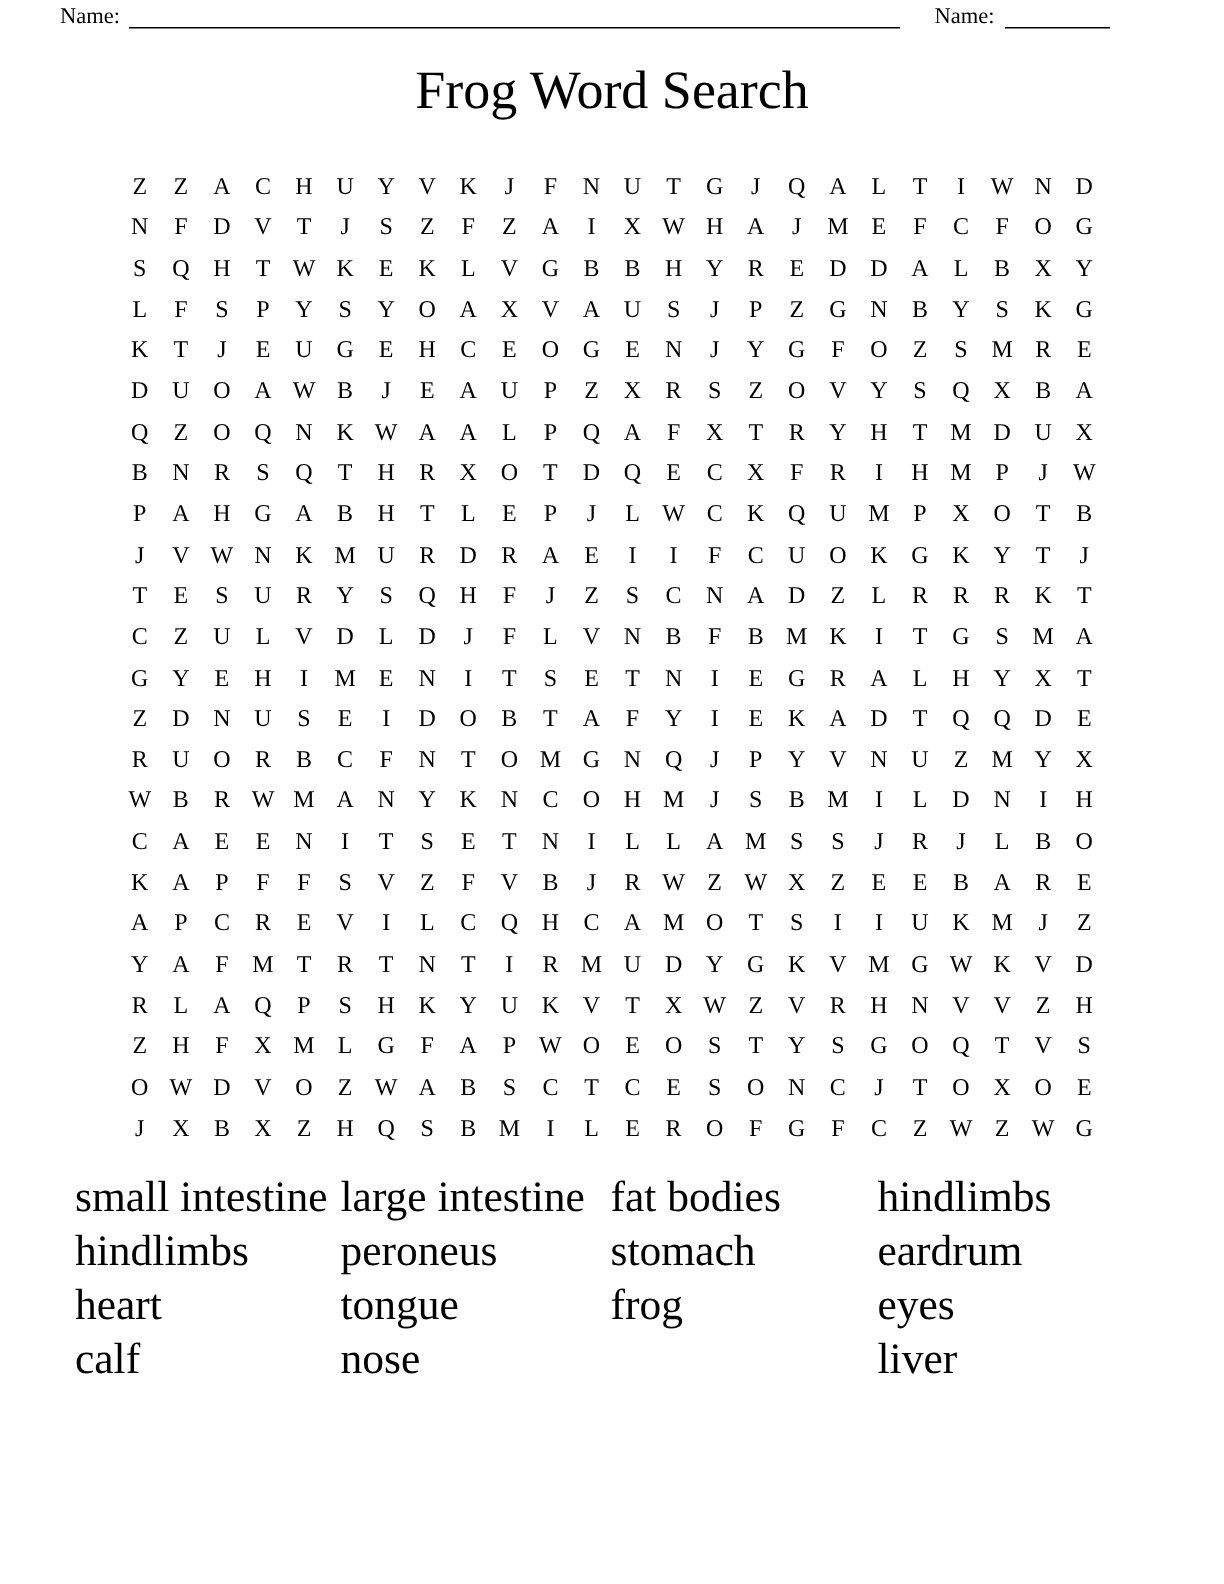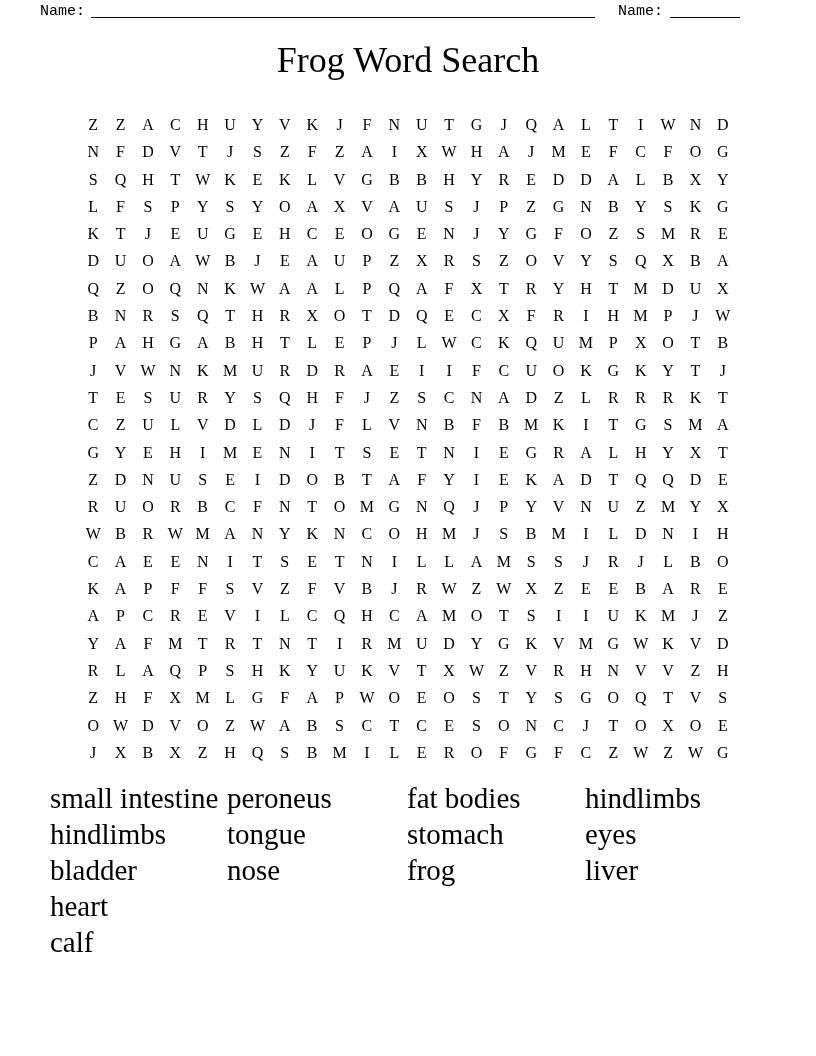--- a/index.html
+++ b/index.html
@@ -8,23 +8,23 @@
     width: 816px; height: 1056px;
     color: #000000;
     font-family: "Liberation Serif", serif;
     overflow: hidden;
     position: relative;
   }
 
   
   .header {
     display: flex;
-    align-items: flex-start;
+    align-items: center;
     padding: 3px 76px 0 40px;
-    font-family: Liberation Mono, monospace;
+    font-family: Liberation Serif, serif;
     font-size: 15px;
     line-height: 17px;
   }
   .fill-line {
     border-bottom: 1.7px solid #000;
     height: 15px;
   }
   .name-line { flex: 1; margin-left: 6px; margin-right: 23px; }
   .date-line { width: 70px; margin-left: 7px; }
 
@@ -651,32 +651,33 @@
     <span class="cell">W</span>
     <span class="cell">Z</span>
     <span class="cell">W</span>
     <span class="cell">G</span>
   </div>
 
 <div class="words">
     <div>
       <div class="word">small intestine</div>
       <div class="word">hindlimbs</div>
-      <div class="word">bladder</div>
       <div class="word">heart</div>
       <div class="word">calf</div>
     </div>
     <div>
+      <div class="word">large intestine</div>
       <div class="word">peroneus</div>
       <div class="word">tongue</div>
       <div class="word">nose</div>
     </div>
     <div>
       <div class="word">fat bodies</div>
       <div class="word">stomach</div>
       <div class="word">frog</div>
     </div>
     <div>
       <div class="word">hindlimbs</div>
+      <div class="word">eardrum</div>
       <div class="word">eyes</div>
       <div class="word">liver</div>
     </div>
   </div>
 
 </body></html>

